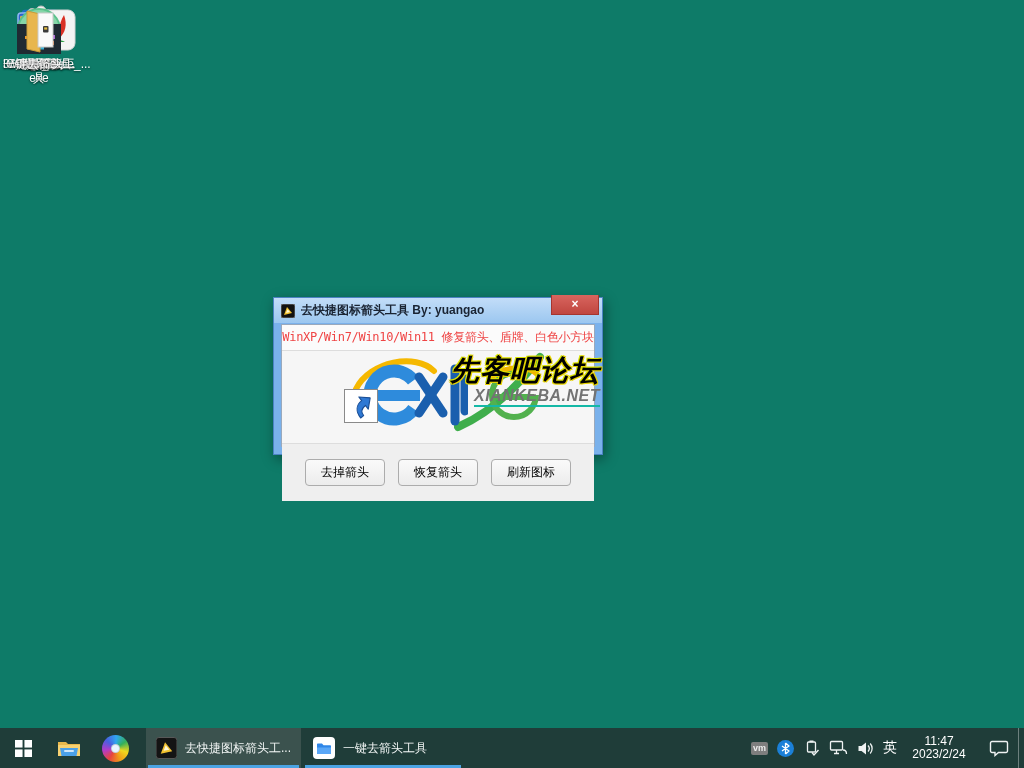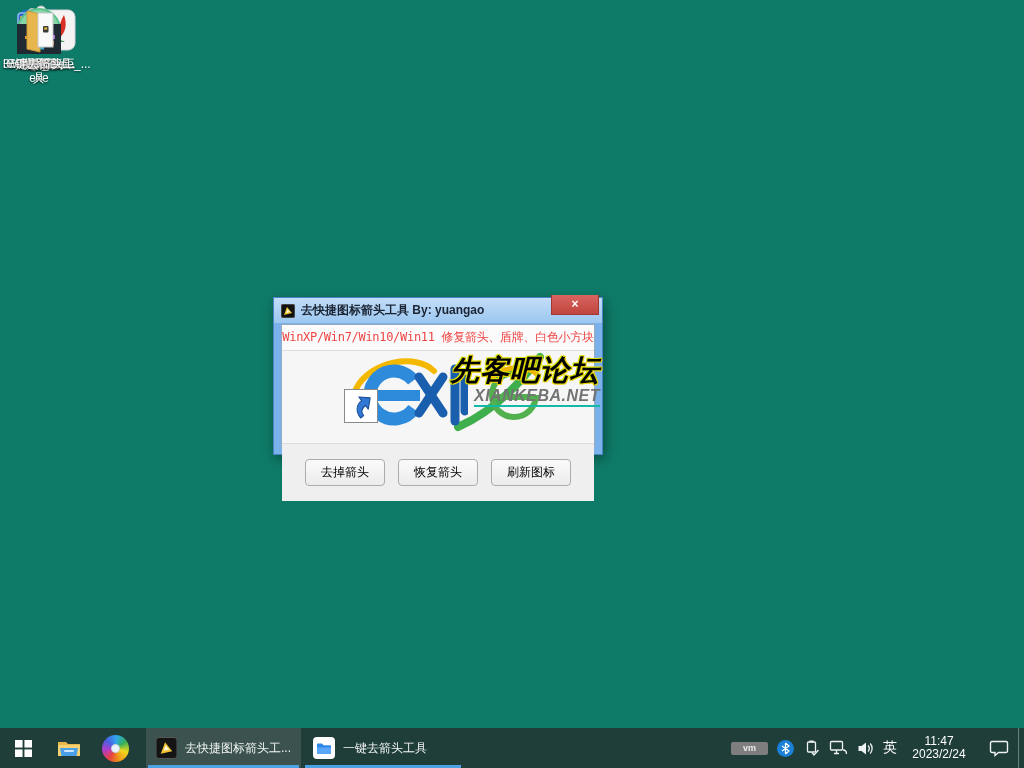--- a/index.html
+++ b/index.html
@@ -99,21 +99,21 @@
     padding:0 10px;margin-right:2px;
   }
   .tb-app .app-lbl{font-size:12px;color:#F2F6F5;white-space:nowrap;}
   .tb-app.active{background:#3B524E;}
   #app1{width:155px;margin-left:8px;box-sizing:border-box;}
   #app2{width:160px;box-sizing:border-box;}
   .tb-underline{position:absolute;left:2px;right:2px;bottom:0;height:3px;background:#4BA3E3;}
   .tb-spacer{flex:1;}
   .tray{display:flex;align-items:center;gap:9px;padding-right:8px;}
   .vm-badge{
-    width:37px;height:13px;background:#7E7E7E;border-radius:2px;
+    width:17px;height:13px;background:#7E7E7E;border-radius:2px;
     color:#ECECEC;font-size:9px;font-weight:bold;line-height:13px;text-align:center;
   }
   .ime{font-size:14px;color:#FFF;}
   .clock{color:#FFF;font-size:12px;line-height:13px;text-align:center;min-width:66px;}
   .tb-edge{width:5px;border-left:1px solid rgba(255,255,255,.35);height:100%;}
   .chrome-ball{
     width:27px;height:27px;border-radius:50%;position:relative;
     background:conic-gradient(from 210deg,#E8453C,#B23CC8,#4A5FE0,#2FA6F0,#33B05A,#F0D81E,#F09B18,#E8453C);
   }
   .chrome-ball::after{

